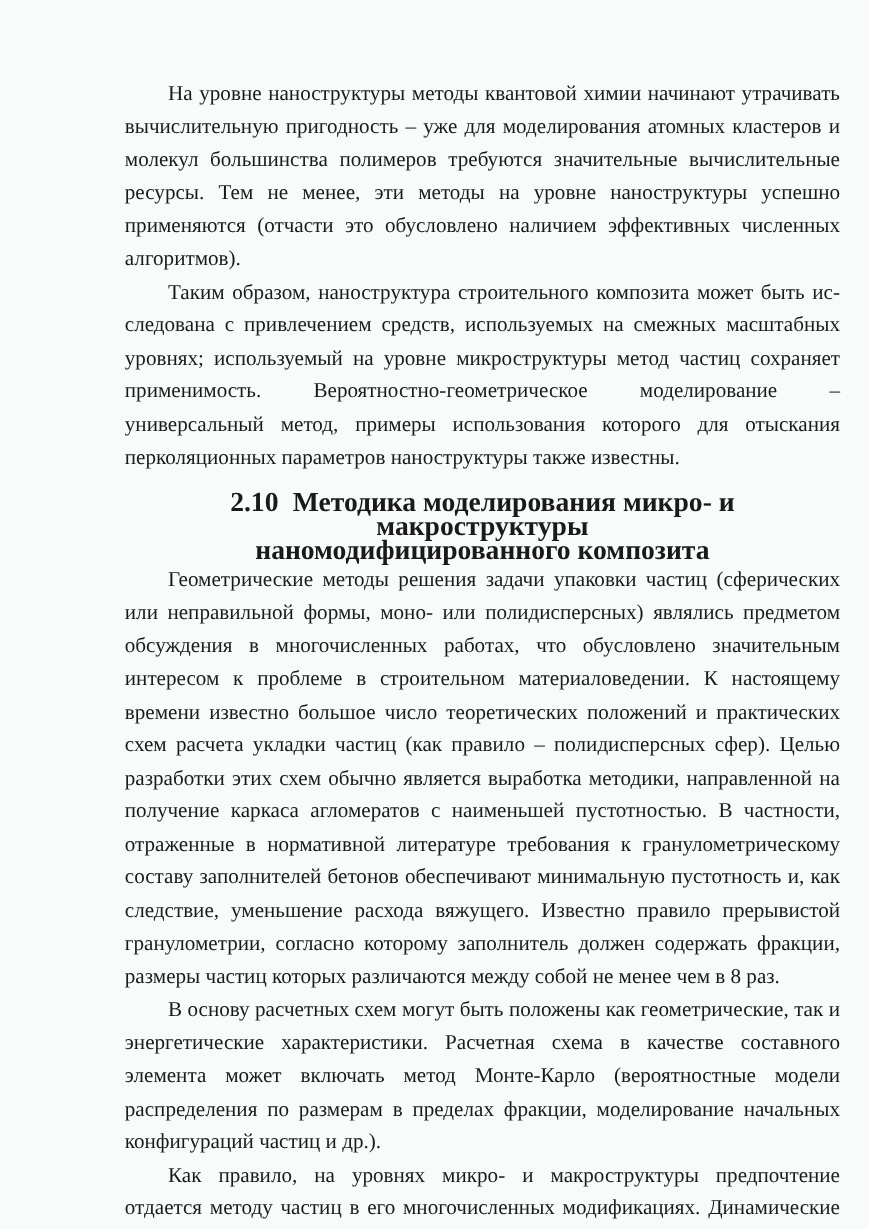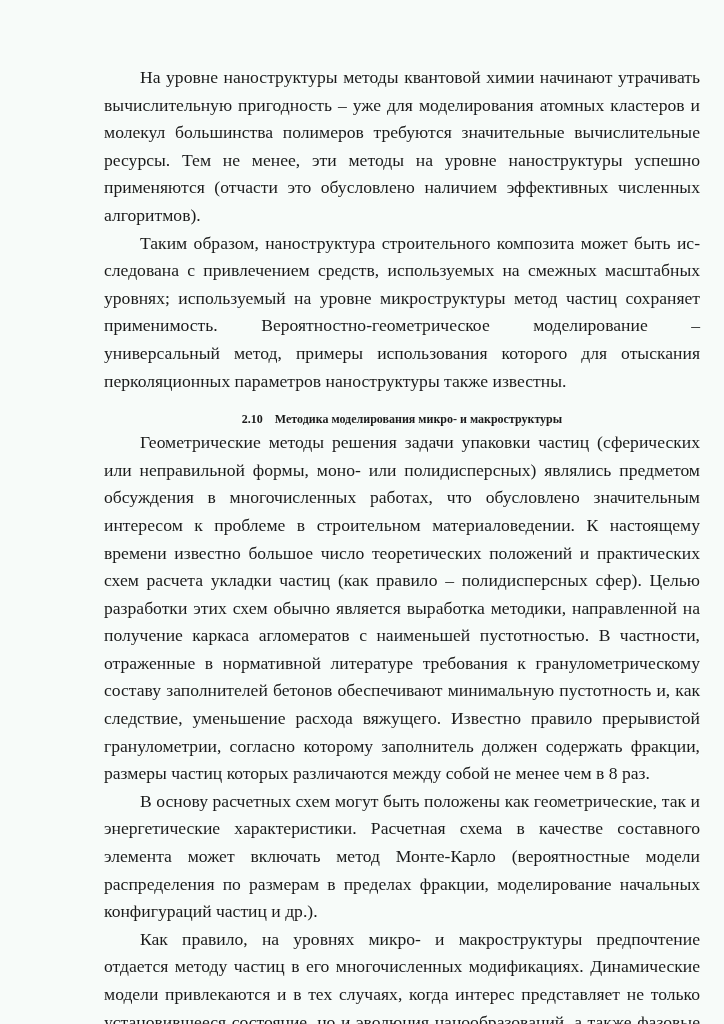--- a/index.html
+++ b/index.html
@@ -27,37 +27,38 @@
     margin: 0;
     text-align: justify;
     text-indent: 36px;
     hyphens: manual;
     font-family: Liberation Serif, serif;
   }
   .heading {
     margin: 14px 0 0 0;
     text-align: center;
     font-weight: bold;
-    font-size: 12px;
+    font-size: 23px;
     line-height: 20px;
   }
   .heading .num {
     margin-right: 12px;
   }
   .heading .line2 {
     display: block;
   }
 </style>
 </head>
 <body>
 
 <div class="page">
   <p class="para">На уровне наноструктуры методы квантовой химии начинают утрачивать вычислительную пригодность – уже для моделирования атомных кластеров и молекул большинства полимеров требуются значительные вычислительные ре­сурсы. Тем не менее, эти методы на уровне наноструктуры успешно применя­ются (отчасти это обусловлено наличием эффективных численных алгоритмов).</p>
   <p class="para">Таким образом, наноструктура строительного композита может быть ис­следована с привлечением средств, используемых на смежных масштабных уровнях; используемый на уровне микроструктуры метод частиц сохраняет применимость. Вероятностно-геометрическое моделирование – универсальный метод, примеры использования которого для отыскания перколяционных пара­метров наноструктуры также известны.</p>
 
   <h2 class="heading">
     <span class="num">2.10</span><span>Методика моделирования микро- и макроструктуры</span>
+    <span class="line2">наномодифицированного композита</span>
   </h2>
 
   <p class="para">Геометрические методы решения задачи упаковки частиц (сферических или неправильной формы, моно- или полидисперсных) являлись предметом об­суждения в многочисленных работах, что обусловлено значительным интере­сом к проблеме в строительном материаловедении. К настоящему времени из­вестно большое число теоретических положений и практических схем расчета укладки частиц (как правило – полидисперсных сфер). Целью разработки этих схем обычно является выработка методики, направленной на получение каркаса агломератов с наименьшей пустотностью. В частности, отраженные в норма­тивной литературе требования к гранулометрическому составу заполнителей бетонов обеспечивают минимальную пустотность и, как следствие, уменьшение расхода вяжущего. Известно правило прерывистой гранулометрии, согласно которому заполнитель должен содержать фракции, размеры частиц которых различаются между собой не менее чем в 8 раз.</p>
   <p class="para">В основу расчетных схем могут быть положены как геометрические, так и энергетические характеристики. Расчетная схема в качестве составного элемен­та может включать метод Монте-Карло (вероятностные модели распределения по размерам в пределах фракции, моделирование начальных конфигураций частиц и др.).</p>
   <p class="para">Как правило, на уровнях микро- и макроструктуры предпочтение отдается методу частиц в его многочисленных модификациях. Динамические модели привлекаются и в тех случаях, когда интерес представляет не только устано­вившееся состояние, но и эволюция нанообразований, а также фазовые перехо­ды в наноразмерных областях. Весьма плодотворным является использование</p>
 </div>
 
 </body></html>

